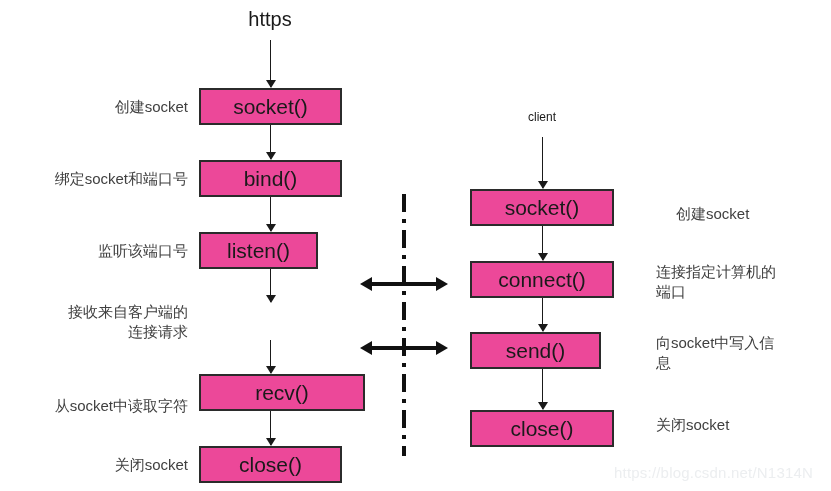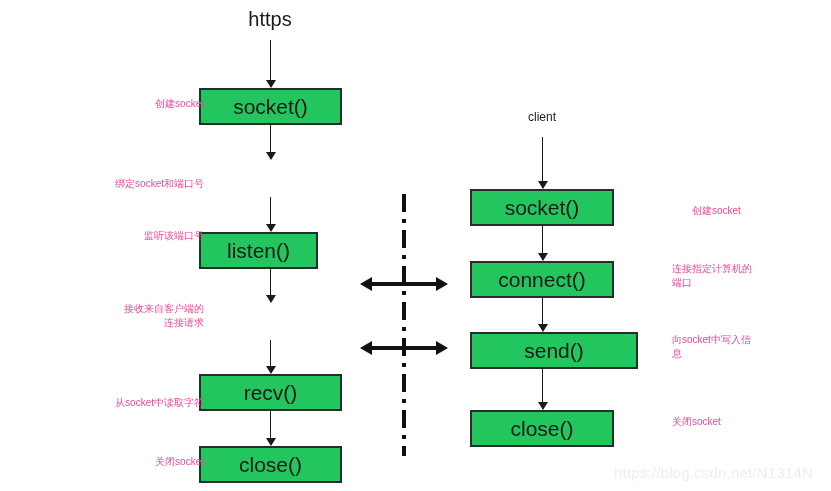--- a/index.html
+++ b/index.html
@@ -17,21 +17,21 @@
     width: 831px;
     height: 491px;
     background: #ffffff;
     overflow: hidden;
   }
 
   
   .proc-box {
     position: absolute;
     box-sizing: border-box;
-    background: #22c55e;
+    background: #ec4899;
     border: 2px solid #2b2b2b;
     display: flex;
     align-items: center;
     justify-content: center;
     font-size: 21px;
     font-family: "Liberation Sans", "DejaVu Sans", sans-serif;
     color: #1a1a1a;
     letter-spacing: 0px;
     line-height: 1;
   }
@@ -62,25 +62,24 @@
     width: 0;
     height: 0;
     border-left: 5px solid transparent;
     border-right: 5px solid transparent;
     border-top: 8px solid #1a1a1a;
   }
 
   
   .side-label {
     position: absolute;
-    font-size: 10px;
+    font-size: 15px;
     line-height: 1.35;
-    color: #ec4899;
+    color: #404040;
     white-space: pre-line;
-    padding-left: 16px;
   }
   .side-label.left {
     text-align: right;
   }
   .side-label.right {
     text-align: left;
   }
 
   
   .divider {
@@ -133,50 +132,51 @@
 </head>
 <body>
 
 <div id="canvas">
 
   <div class="endpoint-title" style="left:220px; top:8px; width:100px;">https</div>
 
   <div class="v-arrow" style="left:270px; top:40px; height:47px;"></div>
 
   <div class="proc-box" style="left:199px; top:88px; width:143px; height:37px;">socket()</div>
+  <div class="proc-box" style="left:199px; top:160px; width:143px; height:37px;">bind()</div>
   <div class="proc-box" style="left:199px; top:232px; width:119px; height:37px;">listen()</div>
-  <div class="proc-box" style="left:199px; top:374px; width:143px; height:37px;">recv()</div>
+  <div class="proc-box" style="left:199px; top:374px; width:166px; height:37px;">recv()</div>
   <div class="proc-box" style="left:199px; top:446px; width:143px; height:37px;">close()</div>
 
   <div class="v-arrow" style="left:270px; top:125px; height:34px;"></div>
   <div class="v-arrow" style="left:270px; top:197px; height:34px;"></div>
   <div class="v-arrow" style="left:270px; top:269px; height:33px;"></div>
   <div class="v-arrow" style="left:270px; top:340px; height:33px;"></div>
   <div class="v-arrow" style="left:270px; top:411px; height:34px;"></div>
 
   <div class="side-label left" style="left:0px; top:97px; width:188px;">创建socket</div>
-  <div class="side-label left" style="left:0px; top:169px; width:188px;margin-top:8px;">绑定socket和端口号</div>
-  <div class="side-label left" style="left:0px; top:229px; width:188px;">监听该端口号</div>
+  <div class="side-label left" style="left:0px; top:169px; width:188px;">绑定socket和端口号</div>
+  <div class="side-label left" style="left:0px; top:241px; width:188px;">监听该端口号</div>
   <div class="side-label left" style="left:0px; top:302px; width:188px;">接收来自客户端的
 连接请求</div>
   <div class="side-label left" style="left:0px; top:383px; width:188px;margin-top:13px;">从socket中读取字符</div>
   <div class="side-label left" style="left:0px; top:455px; width:188px;">关闭socket</div>
 
   <div class="divider" style="left:402px; top:194px; height:262px;"></div>
 
   <div class="dbl-arrow" style="left:371px; top:282px; width:66px;"></div>
   <div class="dbl-arrow" style="left:371px; top:346px; width:66px;"></div>
 
   <div class="endpoint-title small" style="left:492px; top:110px; width:100px;">client</div>
 
   <div class="v-arrow" style="left:542px; top:137px; height:51px;"></div>
 
   <div class="proc-box" style="left:470px; top:189px; width:144px; height:37px;">socket()</div>
   <div class="proc-box" style="left:470px; top:261px; width:144px; height:37px;">connect()</div>
-  <div class="proc-box" style="left:470px; top:332px; width:168px; height:37px;">send()</div>
+  <div class="proc-box" style="left:470px; top:332px; width:131px; height:37px;">send()</div>
   <div class="proc-box" style="left:470px; top:410px; width:144px; height:37px;">close()</div>
 
   <div class="v-arrow" style="left:542px; top:226px; height:34px;"></div>
   <div class="v-arrow" style="left:542px; top:298px; height:33px;"></div>
   <div class="v-arrow" style="left:542px; top:369px; height:40px;"></div>
 
   <div class="side-label right" style="left:676px; top:204px; width:160px;">创建socket</div>
   <div class="side-label right" style="left:656px; top:333px; width:170px;">向socket中写入信
 息</div>
   <div class="side-label right" style="left:656px; top:262px; width:170px;">连接指定计算机的

